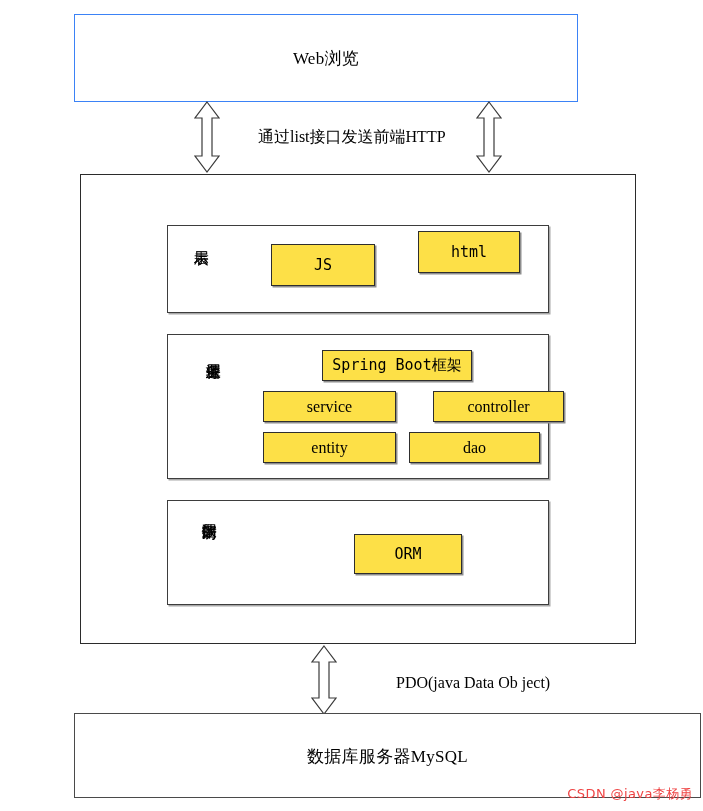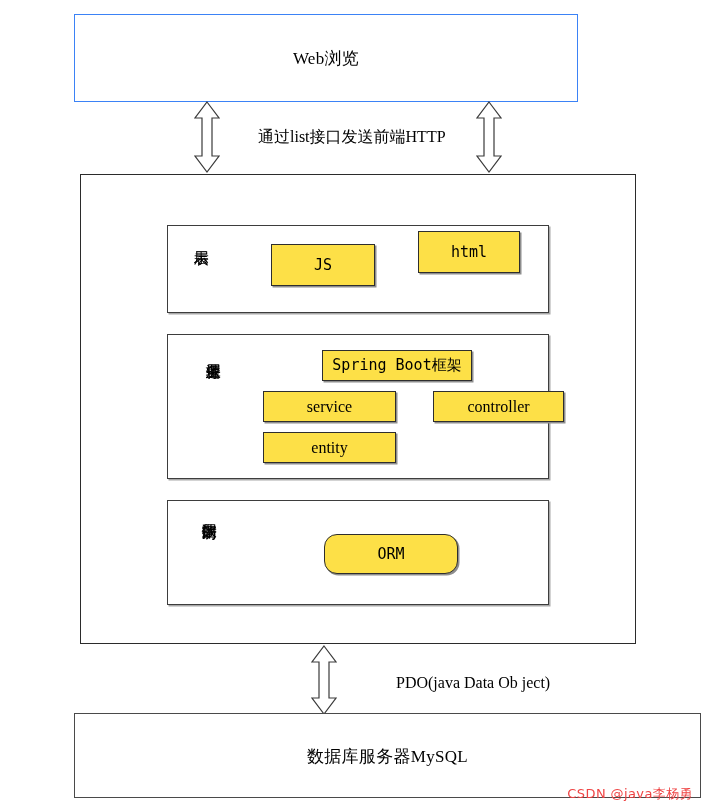--- a/index.html
+++ b/index.html
@@ -132,21 +132,21 @@
   #chip-js { left: 271px; top: 244px; width: 104px; height: 42px; }
   #chip-html { left: 418px; top: 231px; width: 102px; height: 42px; }
   #chip-springboot {
     left: 322px; top: 350px; width: 150px; height: 31px;
     font-size: 15px;
   }
   #chip-service { left: 263px; top: 391px; width: 133px; height: 31px; }
   #chip-controller { left: 409px; top: 391px; width: 131px; height: 31px; margin-left: 24px; }
   #chip-entity { left: 263px; top: 432px; width: 133px; height: 31px; }
   #chip-dao { left: 409px; top: 432px; width: 131px; height: 31px; }
-  #chip-orm { left: 324px; top: 534px; width: 134px; height: 40px; border-radius: 13px; }
+  #chip-orm { left: 354px; top: 534px; width: 108px; height: 40px; }
   
   #db-box {
     left: 74px;
     top: 713px;
     width: 627px;
     height: 85px;
     border: 1px solid #4a4a4a;
     box-shadow: none;
   }
   #db-box .box-label {
@@ -221,20 +221,21 @@
   <div class="vlabel" id="vlabel-presentation">表示层</div>
   <div class="chip chip-mono" id="chip-js">JS</div>
   <div class="chip chip-mono" id="chip-html">html</div>
 
   <div class="layer" id="layer-business"></div>
   <div class="vlabel" id="vlabel-business">业务逻辑层</div>
   <div class="chip chip-mono" id="chip-springboot">Spring Boot框架</div>
   <div class="chip chip-serif" id="chip-service">service</div>
   <div class="chip chip-serif" id="chip-controller">controller</div>
   <div class="chip chip-serif" id="chip-entity">entity</div>
+  <div class="chip chip-serif" id="chip-dao">dao</div>
 
   <div class="layer" id="layer-data"></div>
   <div class="vlabel" id="vlabel-data">数据访问层</div>
   <div class="chip chip-mono" id="chip-orm">ORM</div>
 
   <div class="arrow" id="arrow-mid">
     <svg width="28" height="70" viewBox="0 0 28 70" xmlns="http://www.w3.org/2000/svg">
       <polygon points="14,1 26,17 19,17 19,53 26,53 14,69 2,53 9,53 9,17 2,17" fill="#ffffff" stroke="#3a3a3a" stroke-width="1.2" stroke-linejoin="miter"></polygon>
     </svg>
   </div>

